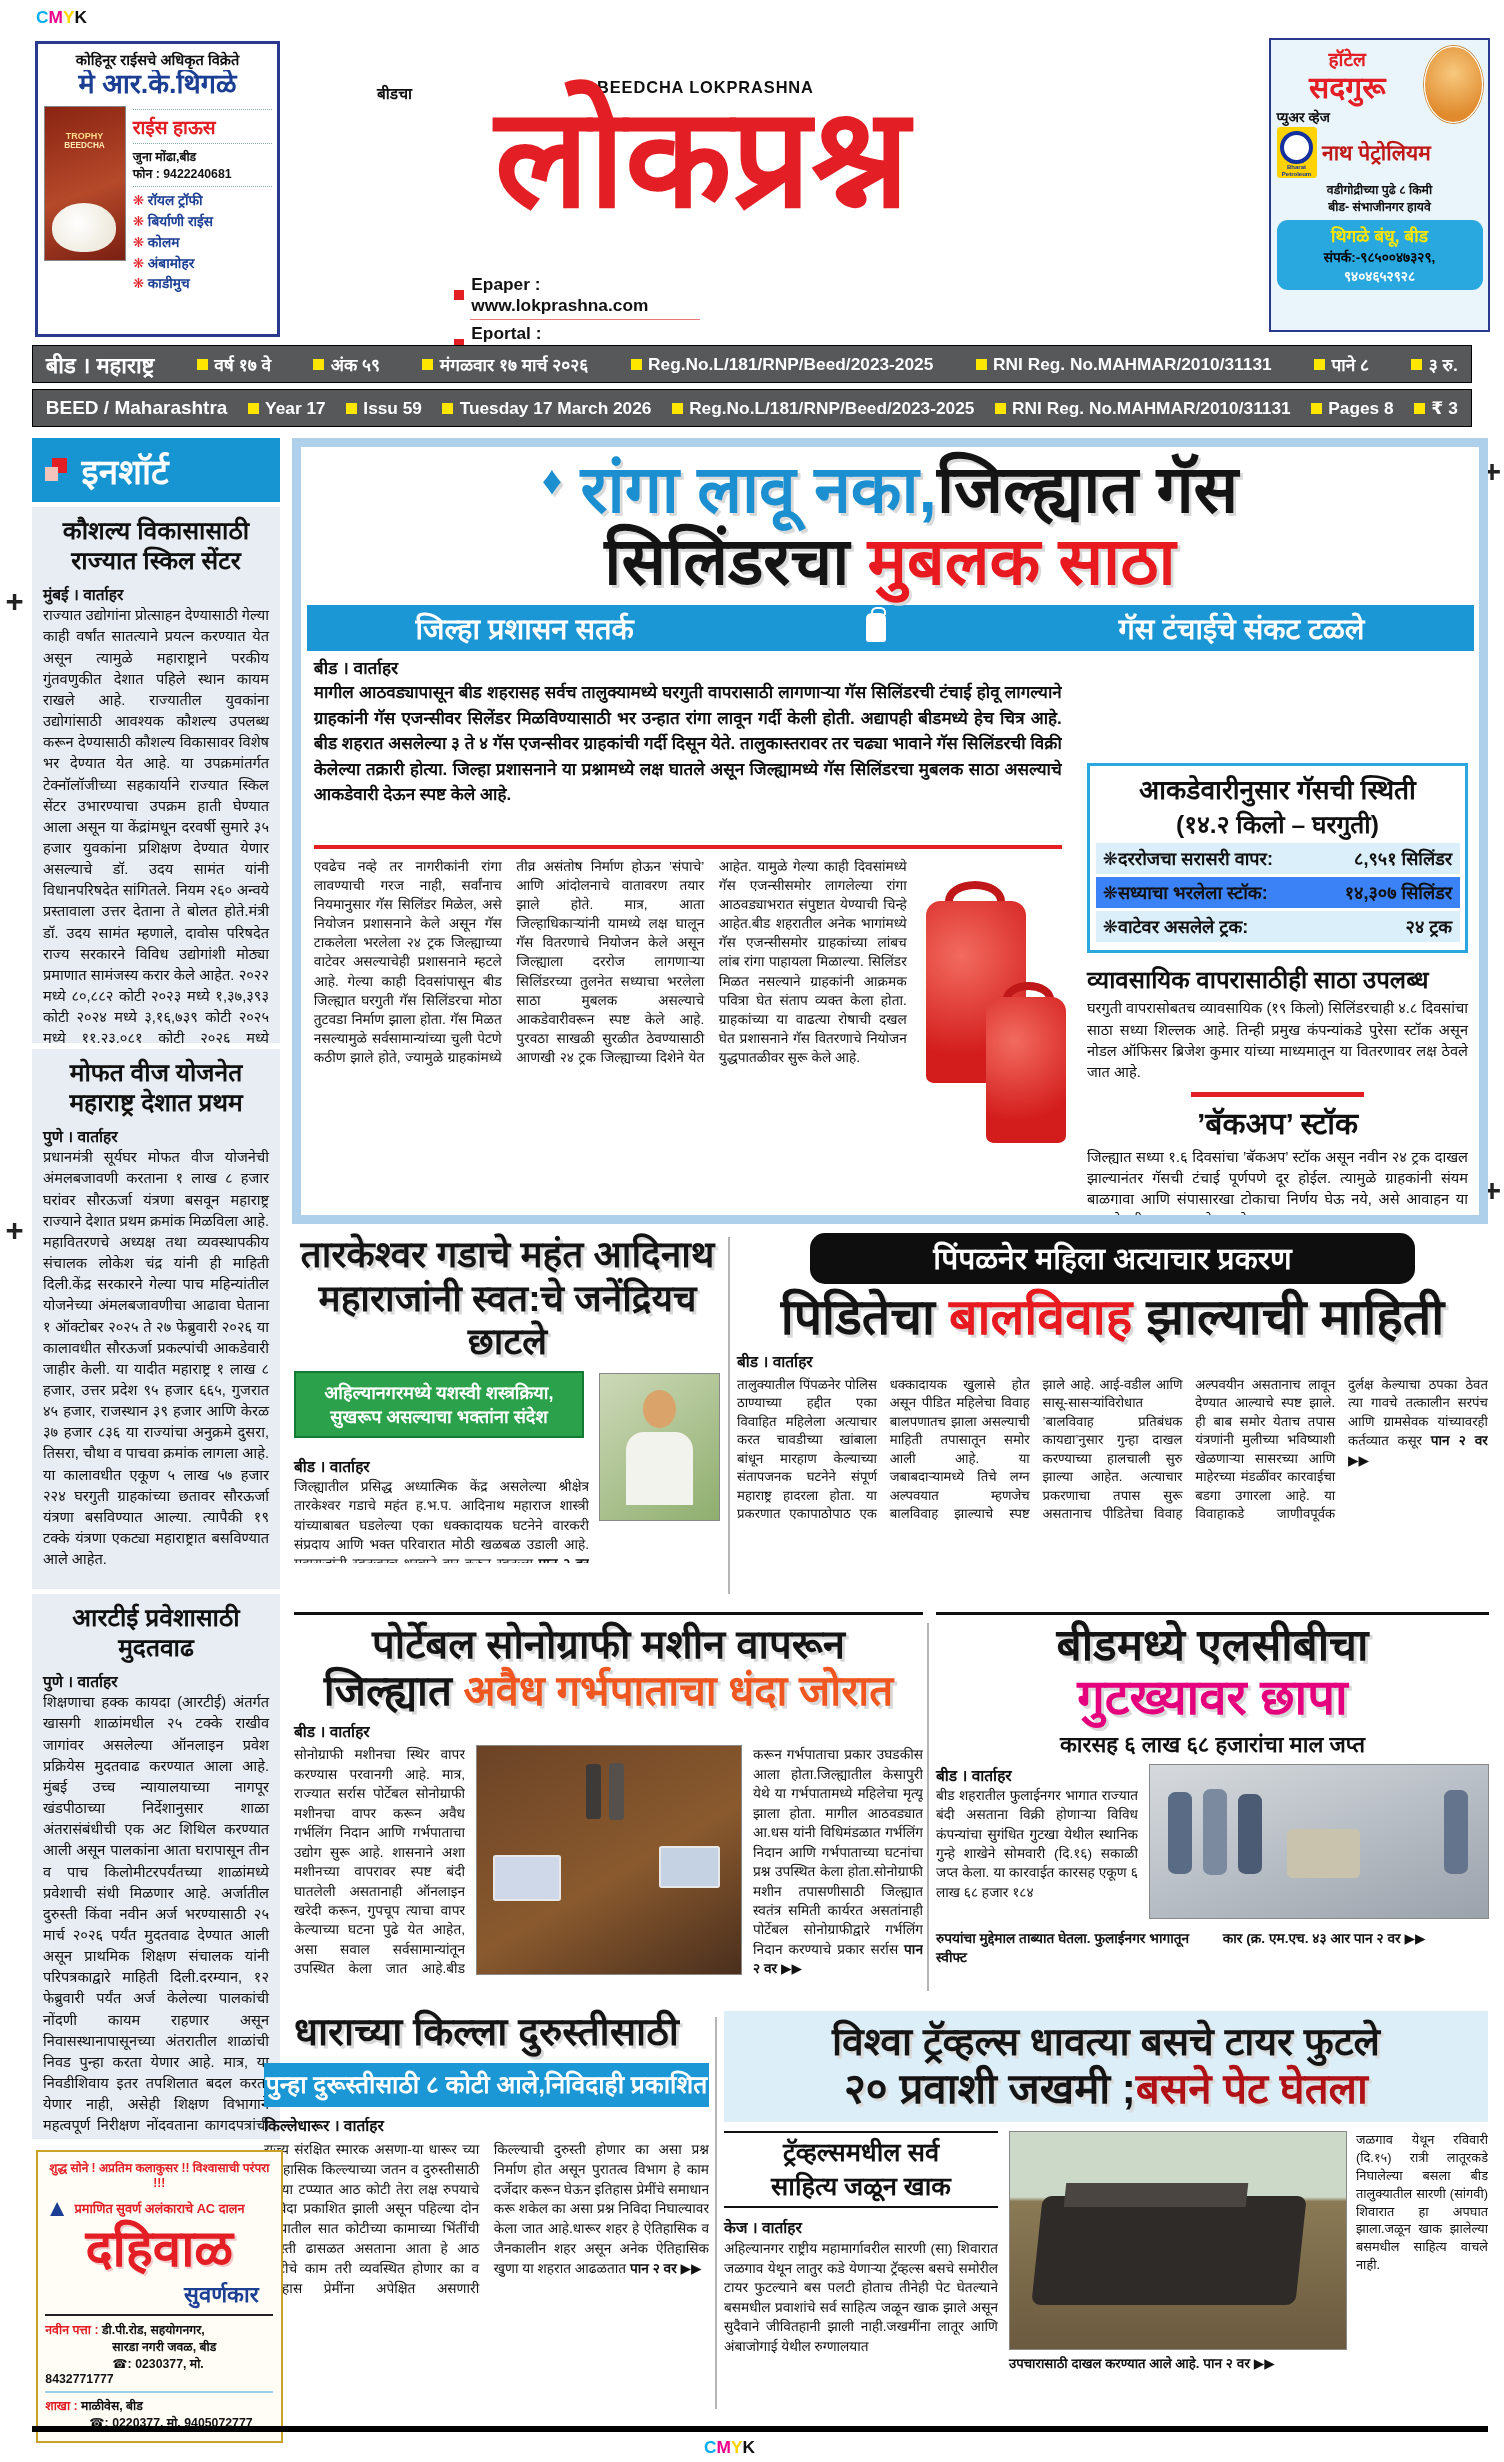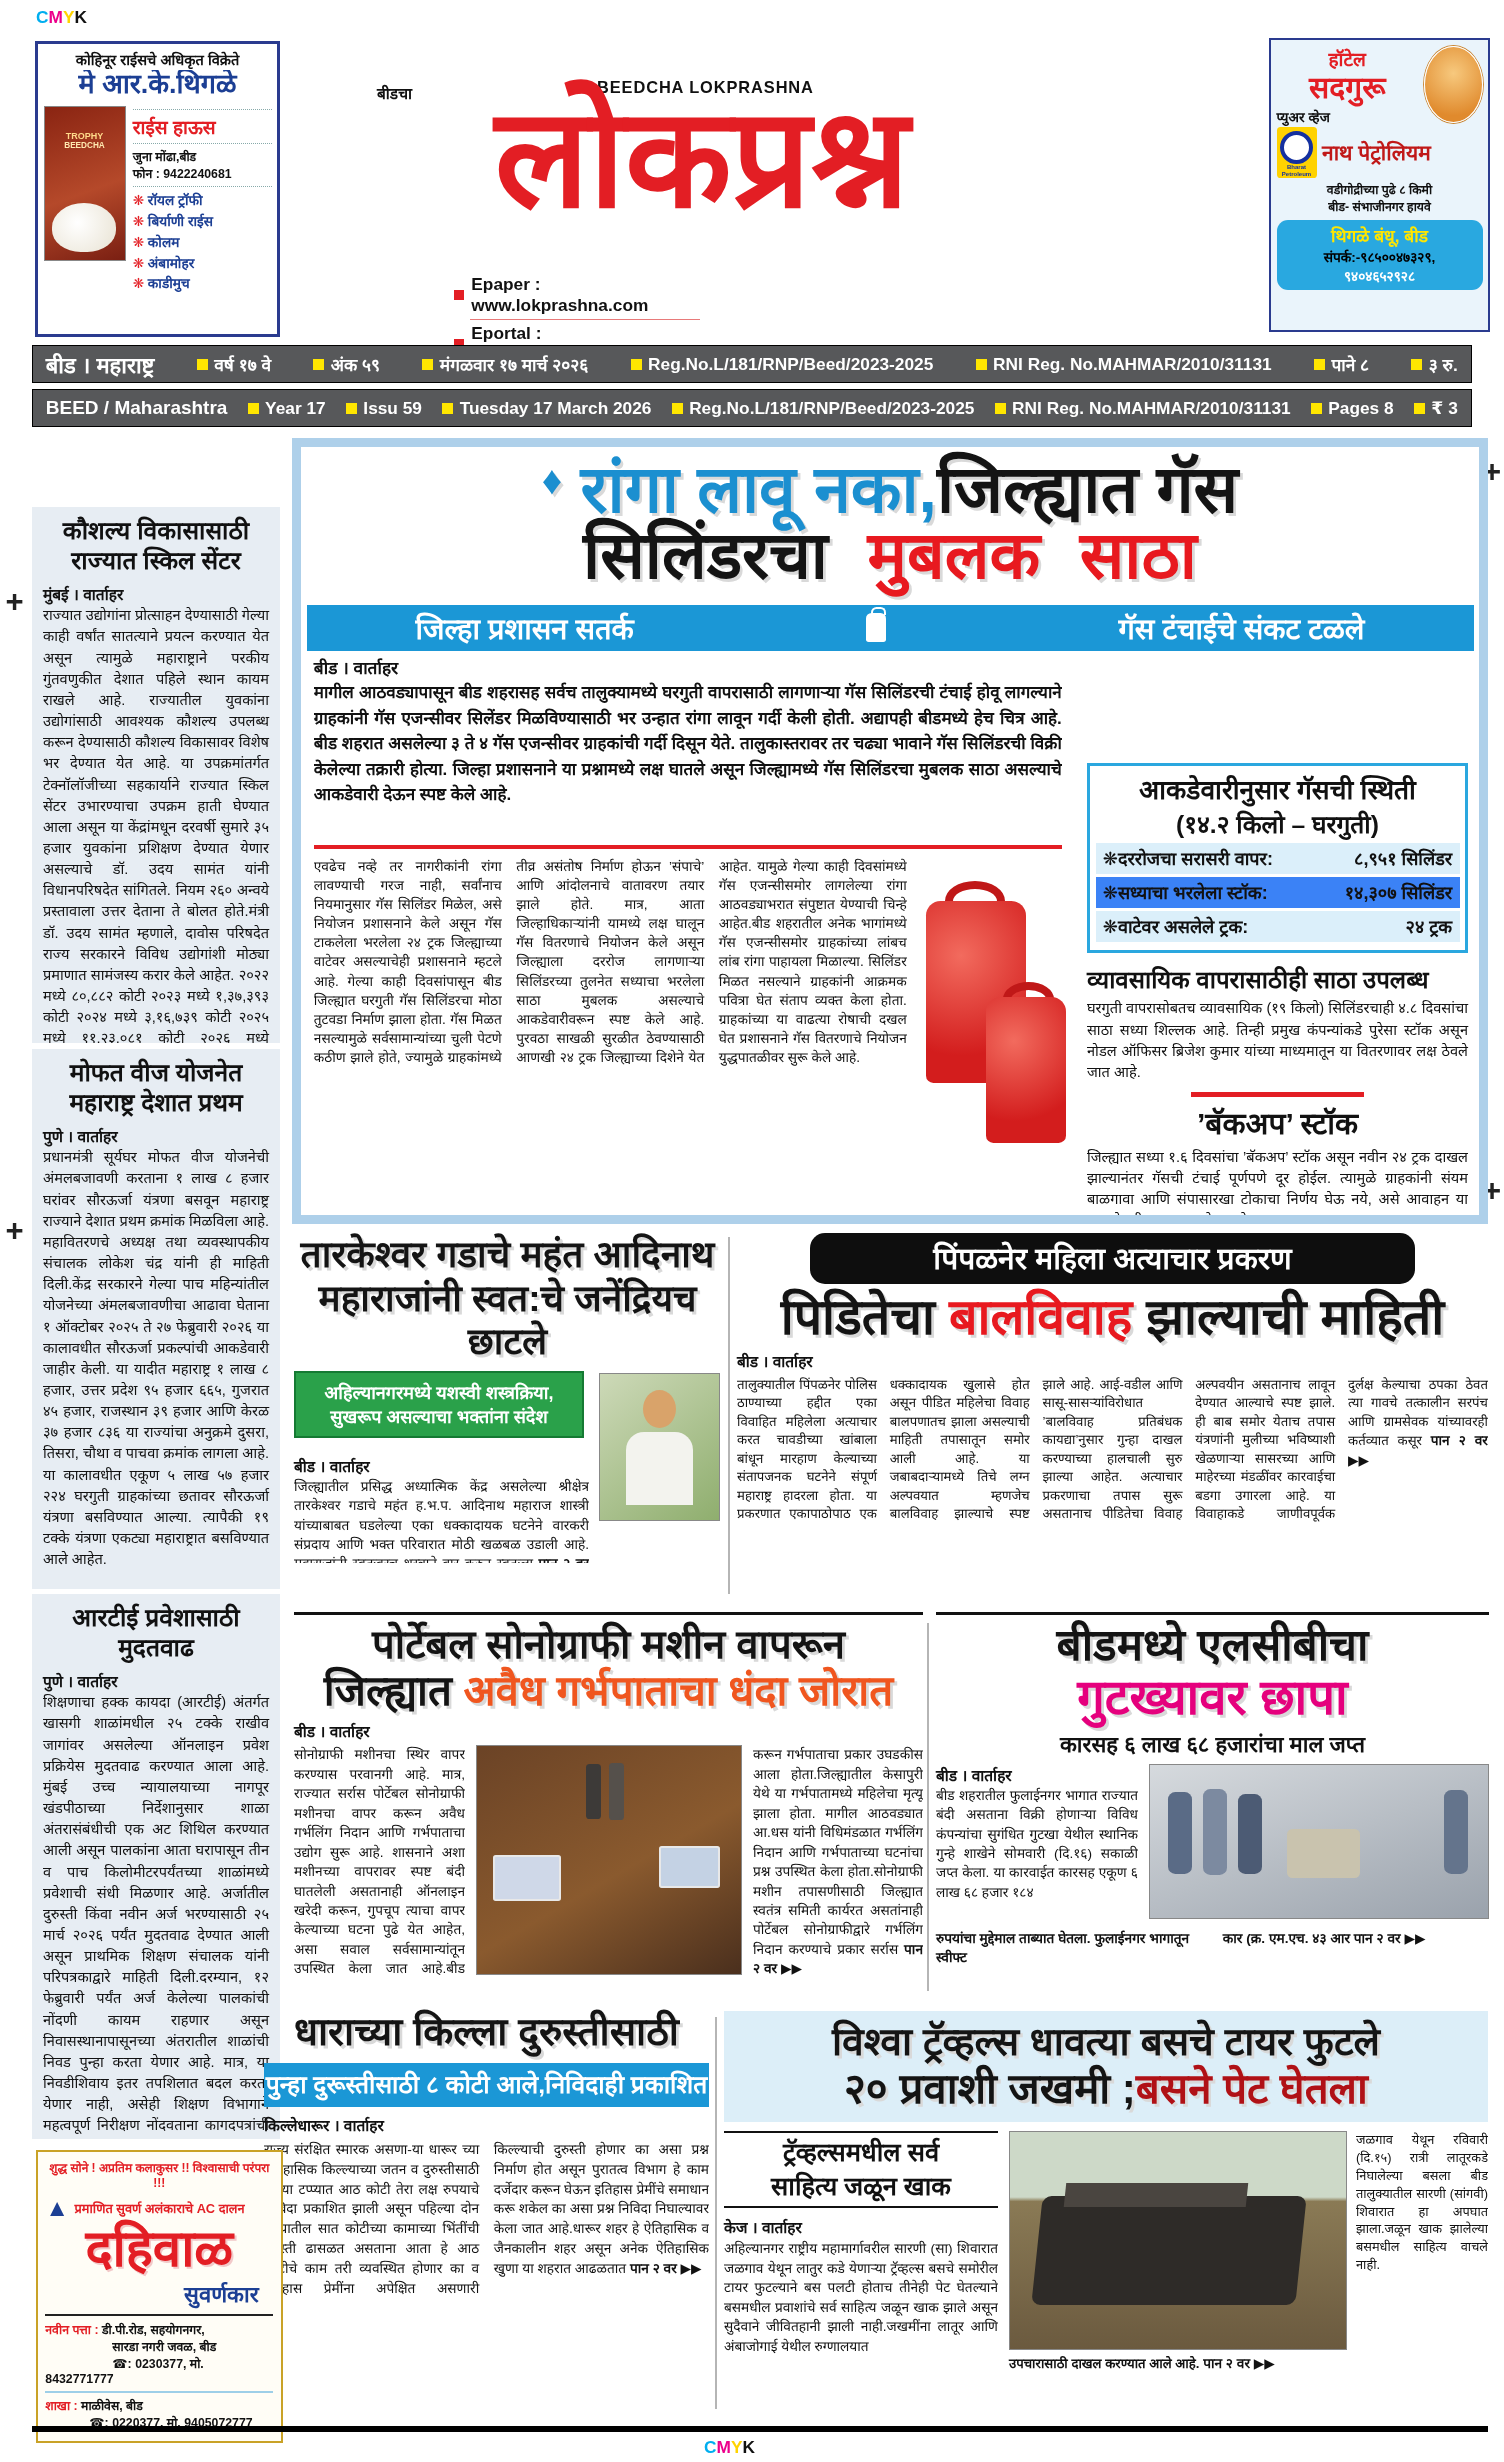--- a/index.html
+++ b/index.html
@@ -194,20 +194,27 @@
     <span class="it">
         <span class="sq"></span>
         <span>Pages 8</span>
       </span>
     <span class="it">
         <span class="sq"></span>
         <span>₹ 3</span>
       </span>
   </div>
 
+  <div class="abs" style="left:32px;top:438px;width:248px;height:64px;background:#1794d2;display:flex;align-items:center;padding-left:12.8px;box-sizing:border-box;">
+    <span style="position:relative;width:24px;height:24px;display:inline-block;margin-right:12.8px;">
+      <span style="position:absolute;left:7.3px;top:0;width:14.6px;height:14.6px;background:#e31e24;"></span>
+      <span style="position:absolute;left:0;top:9px;width:13.7px;height:13.7px;background:#f2c4bb;"></span>
+    </span>
+    <span class="b" style="color:#fff;font-size:35px;">इनशॉर्ट</span>
+  </div>
   <div class="ins-art abs clip" style="left:32px;top:507px;width:248px;height:536px;box-sizing:border-box;">
     <div class="ins-title">कौशल्य विकासासाठी राज्यात स्किल सेंटर</div>
     <div class="dateline">मुंबई । वार्ताहर</div>
     <div class="ins-body j">राज्यात उद्योगांना प्रोत्साहन देण्यासाठी गेल्या काही वर्षांत सातत्याने प्रयत्न करण्यात येत असून त्यामुळे महाराष्ट्राने परकीय गुंतवणुकीत देशात पहिले स्थान कायम राखले आहे. राज्यातील युवकांना उद्योगांसाठी आवश्यक कौशल्य उपलब्ध करून देण्यासाठी कौशल्य विकासावर विशेष भर देण्यात येत आहे. या उपक्रमांतर्गत टेक्नॉलॉजीच्या सहकार्याने राज्यात स्किल सेंटर उभारण्याचा उपक्रम हाती घेण्यात आला असून या केंद्रांमधून दरवर्षी सुमारे ३५ हजार युवकांना प्रशिक्षण देण्यात येणार असल्याचे डॉ. उदय सामंत यांनी विधानपरिषदेत सांगितले. नियम २६० अन्वये प्रस्तावाला उत्तर देताना ते बोलत होते.मंत्री डॉ. उदय सामंत म्हणाले, दावोस परिषदेत राज्य सरकारने विविध उद्योगांशी मोठ्या प्रमाणात सामंजस्य करार केले आहेत. २०२२ मध्ये ८०,८८२ कोटी २०२३ मध्ये १,३७,३९३ कोटी २०२४ मध्ये ३,१६,७३९ कोटी २०२५ मध्ये ११,२३,०८१ कोटी २०२६ मध्ये ३१,२५,८८२ कोटी रुपयांचे करार करण्यात आले असून त्यातून सुमारे १५,१५,१८२ कोटी रुपयांची गुंतवणूक अपेक्षित आहे. या करारांपैकी सुमारे ७० ते ७५ टक्के गुंतवणूक प्रत्यक्षात आल्याचेही त्यांनी सांगितले.</div>
   </div>
   <div class="ins-art abs clip" style="left:32px;top:1049px;width:248px;height:540px;box-sizing:border-box;">
     <div class="ins-title">मोफत वीज योजनेत महाराष्ट्र देशात प्रथम</div>
     <div class="dateline">पुणे । वार्ताहर</div>
     <div class="ins-body j">प्रधानमंत्री सूर्यघर मोफत वीज योजनेची अंमलबजावणी करताना १ लाख ८ हजार घरांवर सौरऊर्जा यंत्रणा बसवून महाराष्ट्र राज्याने देशात प्रथम क्रमांक मिळविला आहे. महावितरणचे अध्यक्ष तथा व्यवस्थापकीय संचालक लोकेश चंद्र यांनी ही माहिती दिली.केंद्र सरकारने गेल्या पाच महिन्यांतील योजनेच्या अंमलबजावणीचा आढावा घेताना १ ऑक्टोबर २०२५ ते २७ फेब्रुवारी २०२६ या कालावधीत सौरऊर्जा प्रकल्पांची आकडेवारी जाहीर केली. या यादीत महाराष्ट्र १ लाख ८ हजार, उत्तर प्रदेश ९५ हजार ६६५, गुजरात ४५ हजार, राजस्थान ३९ हजार आणि केरळ ३७ हजार ८३६ या राज्यांचा अनुक्रमे दुसरा, तिसरा, चौथा व पाचवा क्रमांक लागला आहे. या कालावधीत एकूण ५ लाख ५७ हजार २२४ घरगुती ग्राहकांच्या छतावर सौरऊर्जा यंत्रणा बसविण्यात आल्या. त्यापैकी १९ टक्के यंत्रणा एकट्या महाराष्ट्रात बसविण्यात आले आहेत.</div>
   </div>
@@ -215,21 +222,21 @@
     <div class="ins-title">आरटीई प्रवेशासाठी मुदतवाढ</div>
     <div class="dateline">पुणे । वार्ताहर</div>
     <div class="ins-body j">शिक्षणाचा हक्क कायदा (आरटीई) अंतर्गत खासगी शाळांमधील २५ टक्के राखीव जागांवर असलेल्या ऑनलाइन प्रवेश प्रक्रियेस मुदतवाढ करण्यात आला आहे. मुंबई उच्च न्यायालयाच्या नागपूर खंडपीठाच्या निर्देशानुसार शाळा अंतरासंबंधीची एक अट शिथिल करण्यात आली असून पालकांना आता घरापासून तीन व पाच किलोमीटरपर्यंतच्या शाळांमध्ये प्रवेशाची संधी मिळणार आहे. अर्जातील दुरुस्ती किंवा नवीन अर्ज भरण्यासाठी २५ मार्च २०२६ पर्यंत मुदतवाढ देण्यात आली असून प्राथमिक शिक्षण संचालक यांनी परिपत्रकाद्वारे माहिती दिली.दरम्यान, १२ फेब्रुवारी पर्यंत अर्ज केलेल्या पालकांची नोंदणी कायम राहणार असून निवासस्थानापासूनच्या अंतरातील शाळांची निवड पुन्हा करता येणार आहे. मात्र, या निवडीशिवाय इतर तपशिलात बदल करता येणार नाही, असेही शिक्षण विभागाने महत्वपूर्ण निरीक्षण नोंदवताना कागदपत्रांची सक्ती योग्य नसल्याचे स्पष्ट केले.</div>
   </div>
 
   <div id="mainframe" class="abs clip" style="left:292px;top:438px;width:1178px;height:768px;">
     <div class="c nw hl" style="margin-top:5.5px;font-size:66px;">
       <span style="color:#1b8fd0;font-size:40px;vertical-align:18px;">♦</span>
       <span style="color:#1b8fd0;">रांगा लावू नका,</span><span style="color:#141414;">जिल्ह्यात गॅस</span>
     </div>
-    <div class="c nw hl" style="font-size:66px;font-family:Liberation Mono, monospace;">
+    <div class="c nw hl" style="font-size:66px;">
       <span style="color:#141414;">सिलिंडरचा </span><span style="color:#e8191f;">मुबलक साठा</span>
     </div>
     <div id="mainbar" style="margin:7.3px 5.5px 0 5.5px;height:46px;">
       <span>जिल्हा प्रशासन सतर्क</span>
       <span style="display:inline-block;width:20px;height:29px;background:#fff;border-radius:5.5px 5.5px 2.7px 2.7px;position:relative;">
           <span style="position:absolute;left:4.6px;top:-6.4px;width:11px;height:6.4px;border:2.7px solid #fff;border-bottom:none;border-radius:5.5px 5.5px 0 0;"></span>
         </span>
       <span>गॅस टंचाईचे संकट टळले</span>
     </div>
     <div style="position:relative;height:547px;margin-top:3.6px;">

